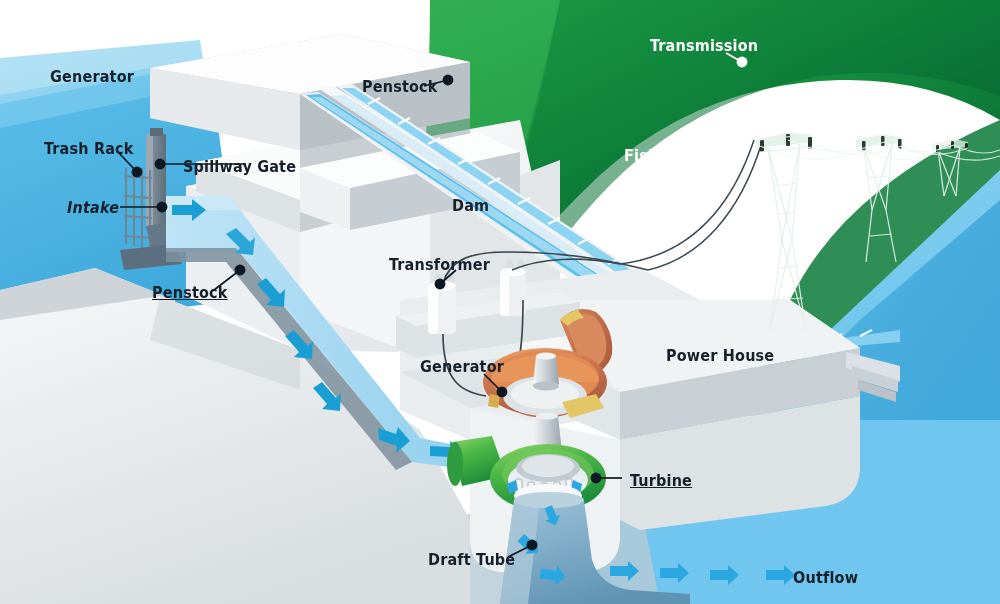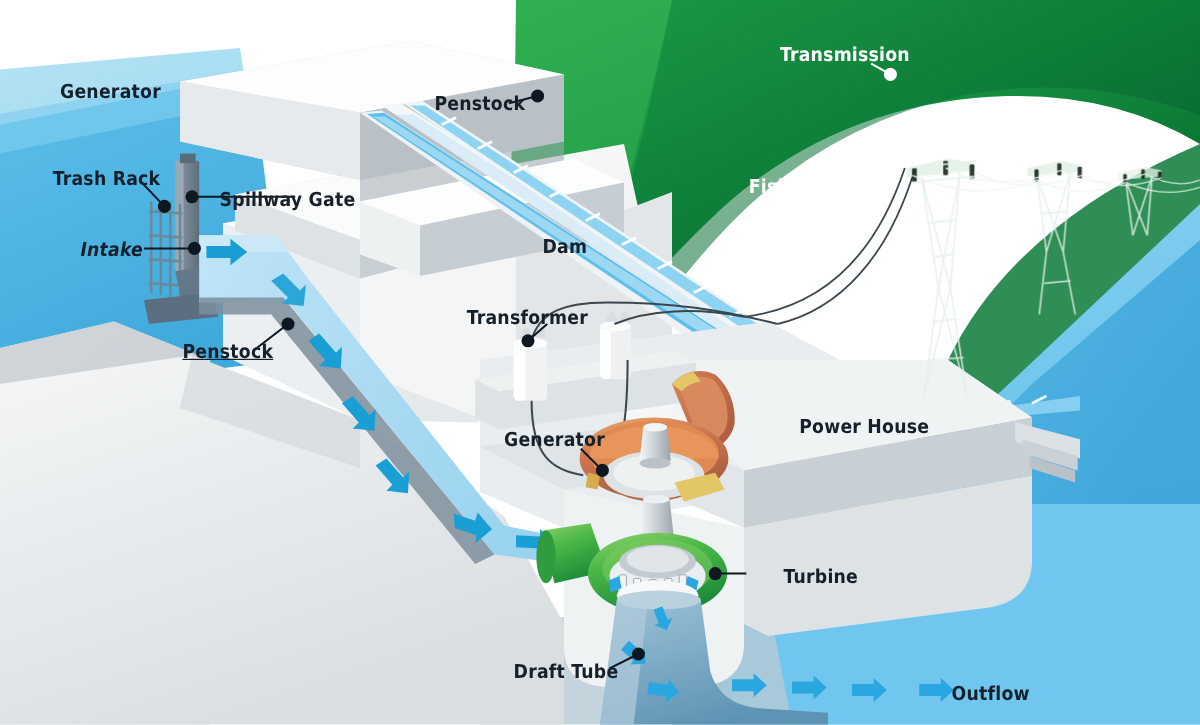--- a/index.html
+++ b/index.html
@@ -447,17 +447,17 @@
 <div class="lbl" style="left:183px; top:159px;">Spillway Gate</div>
 <div class="lbl" style="left:67px;  top:200px;font-style:italic;">Intake</div>
 <div class="lbl" style="left:362px; top:79px;">Penstock</div>
 <div class="lbl" style="left:419px; top:198px;margin-left:33px;">Dam</div>
 <div class="lbl w" style="left:638px; top:38px;margin-left:12px;">Transmission</div>
 <div class="lbl w" style="left:624px; top:148px;">Fishway</div>
 <div class="lbl" style="left:152px; top:285px;text-decoration:underline;">Penstock</div>
 <div class="lbl" style="left:389px; top:257px;">Transformer</div>
 <div class="lbl" style="left:420px; top:359px;">Generator</div>
 <div class="lbl" style="left:666px; top:348px;text-align:center;">Power House</div>
-<div class="lbl" style="left:653px; top:473px;">Turbine</div>
+<div class="lbl" style="left:630px; top:473px;text-decoration:underline;">Turbine</div>
 <div class="lbl" style="left:428px; top:552px;">Draft Tube</div>
 <div class="lbl" style="left:793px; top:570px;">Outflow</div>
 
 </div>
 
 </body></html>

